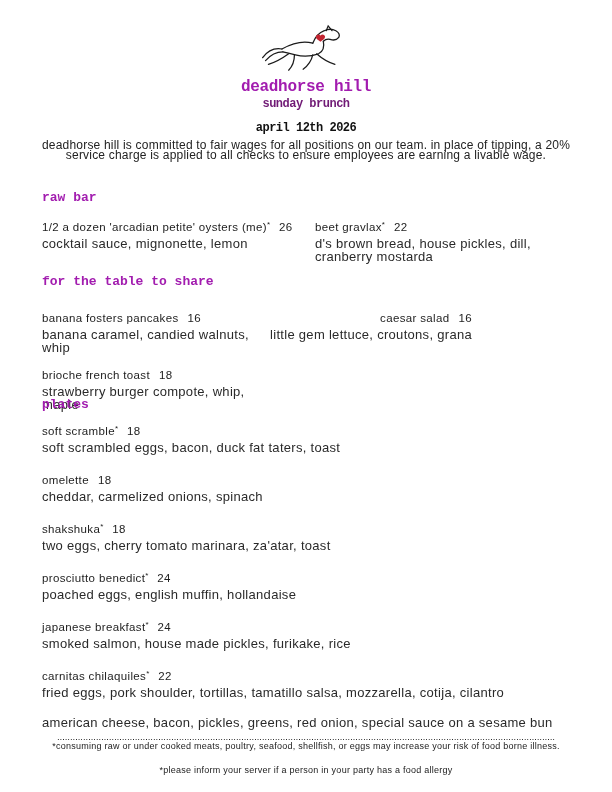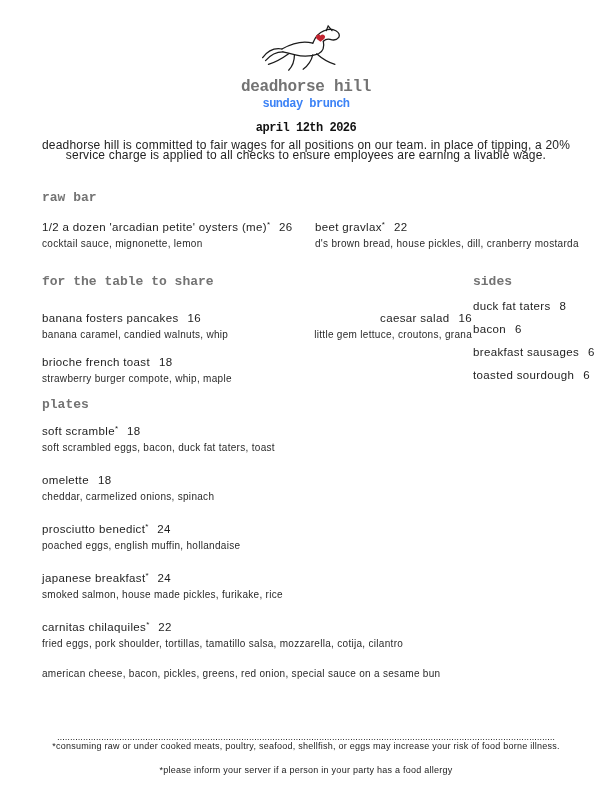--- a/index.html
+++ b/index.html
@@ -10,43 +10,43 @@
     color:#1d1d1d;
     position:relative;
     overflow:hidden;
   }
   .page{position:absolute;inset:0;}
 
   
   .tw{
     font-family:"Liberation Mono", monospace;
     font-weight:bold;
-    color:#737373;
+    color:#a21caf;
     margin:0;
   }
 
   header{position:absolute;top:24px;left:0;right:0;text-align:center;}
   .logo{height:50px;margin-bottom:4px;}
   h1.title{font-size:16px;letter-spacing:-0.3px;margin:0;}
-  .subtitle{font-family:"Liberation Mono", monospace;font-weight:bold;font-size:12px;letter-spacing:-0.5px;margin-top:1px;color:#3b82f6;}
+  .subtitle{font-family:"Liberation Mono", monospace;font-weight:bold;font-size:12px;letter-spacing:-0.5px;margin-top:1px;color:#701a75;}
   .date{font-family:"Liberation Mono", monospace;font-weight:bold;font-size:12px;letter-spacing:-0.5px;margin-top:10px;color:#111;}
   .disclaimer{
     font-size:12px;letter-spacing:0.2px;line-height:10px;
     max-width:548px;margin:5px auto 0 auto;color:#222;
   }
 
   h2.sec{font-size:13px;letter-spacing:0px;line-height:16px;}
 
   .iname{
     font-size:11.5px;letter-spacing:0.35px;line-height:14px;color:#1d1d1d;
   }
   .iname sup{font-size:8px;vertical-align:4px;letter-spacing:0;}
   .price{margin-left:9px;}
   .idesc{
-    font-size:10px;letter-spacing:0.3px;line-height:13px;color:#2a2a2a;margin-top:3px;
+    font-size:13px;letter-spacing:0.3px;line-height:13px;color:#2a2a2a;margin-top:3px;
   }
 
   .rawbar{position:absolute;top:190px;left:42px;right:28px;}
   .rawbar .row{display:flex;margin-top:12px;}
   .rawbar .col1{width:273px;flex:0 0 273px;}
   .rawbar .col2{flex:1;}
 
   .middle{position:absolute;top:274px;left:42px;width:430px;}
   .middle .grid{display:flex;margin-top:21px;}
   .middle .gcol1{width:223px;flex:0 0 223px;}
@@ -127,37 +127,34 @@
       </div>
       <div class="gcol2">
         <div class="item">
           <div class="iname"><span>caesar salad</span><span class="price">16</span></div>
           <div class="idesc">little gem lettuce, croutons, grana</div>
         </div>
       </div>
     </div>
   </section>
 
-  <section class="sides">
-    <h2 class="tw sec">sides</h2>
-    <div class="sitem iname"><span>duck fat taters</span><span class="price">8</span></div>
-    <div class="sitem iname"><span>bacon</span><span class="price">6</span></div>
-    <div class="sitem iname"><span>breakfast sausages</span><span class="price">6</span></div>
-    <div class="sitem iname"><span>toasted sourdough</span><span class="price">6</span></div>
-  </section>
 
   <section class="plates">
     <h2 class="tw sec">plates</h2>
     <div class="item">
       <div class="iname"><span>soft scramble</span><sup>*</sup><span class="price">18</span></div>
       <div class="idesc">soft scrambled eggs, bacon, duck fat taters, toast</div>
     </div>
     <div class="item">
       <div class="iname"><span>omelette</span><sup></sup><span class="price">18</span></div>
       <div class="idesc">cheddar, carmelized onions, spinach</div>
+    </div>
+    <div class="item">
+      <div class="iname"><span>shakshuka</span><sup>*</sup><span class="price">18</span></div>
+      <div class="idesc">two eggs, cherry tomato marinara, za'atar, toast</div>
     </div>
     <div class="item">
       <div class="iname"><span>prosciutto benedict</span><sup>*</sup><span class="price">24</span></div>
       <div class="idesc">poached eggs, english muffin, hollandaise</div>
     </div>
     <div class="item">
       <div class="iname"><span>japanese breakfast</span><sup>*</sup><span class="price">24</span></div>
       <div class="idesc">smoked salmon, house made pickles, furikake, rice</div>
     </div>
     <div class="item">

